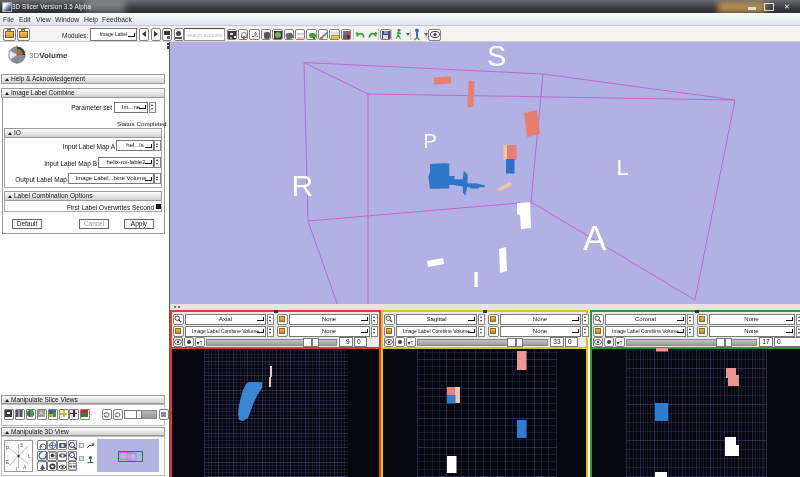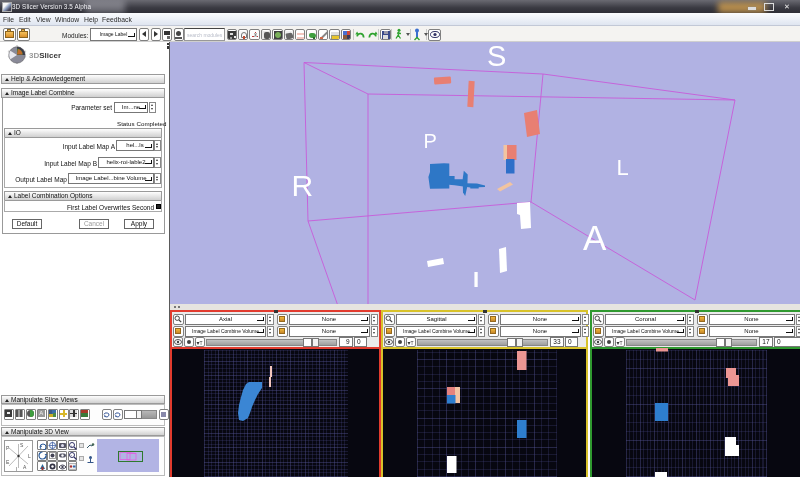--- a/index.html
+++ b/index.html
@@ -152,21 +152,21 @@
 <svg style="position:absolute;left:5px;top:43px" width="24" height="24" viewBox="0 0 24 24">
 <path d="M3 14 L12 2 L21 14 Z" fill="none" stroke="#ccc" stroke-width="0.8"></path>
 <path d="M3 8 L12 21 L21 8 Z" fill="none" stroke="#ccc" stroke-width="0.8"></path>
 <circle cx="12" cy="12" r="8.2" fill="#8a8a98"></circle>
 <path d="M12 12 L12 3.8 A8.2 8.2 0 0 1 20.2 12 Z" fill="#3a3a48"></path>
 <path d="M12 12 L5 7.5 A8.2 8.2 0 0 0 5 16.5 Z" fill="#e8e8f0"></path>
 <path d="M12 11.5 L12 5.5 A6.5 6.5 0 0 1 18 11.5 Z" fill="#4a7a3a"></path>
 <path d="M12 11.5 L13 6 A6 6 0 0 1 17.5 11.5 Z" fill="#c06a2a"></path>
 <circle cx="12" cy="12" r="8.2" fill="none" stroke="#555" stroke-width="0.5"></circle>
 </svg>
-<div style="position:absolute;left:29px;top:51px;font-size:8px;color:#999;font-weight:bold">3D<span style="color:#3a3a3a">Slicer</span></div>
+<div style="position:absolute;left:29px;top:51px;font-size:8px;color:#999;font-weight:bold">3D<span style="color:#3a3a3a">Volume</span></div>
 <div class="hdr" style="left:1px;top:74px;width:164px;height:10px"><div class="tri"></div>Help &amp; Acknowledgement</div>
 <div class="hdr" style="left:1px;top:88px;width:164px;height:10px"><div class="tri"></div>Image Label Combine</div>
 <div style="position:absolute;left:1.5px;top:97.5px;width:163px;height:136px;border:1px solid #999;border-top:none;box-sizing:border-box;background:#fff"></div>
 <div style="position:absolute;left:0;top:104px;width:112px;font-size:6.5px;color:#111;text-align:right">Parameter set</div>
 <div style="position:absolute;left:114px;top:101.5px;width:34px;height:11px;background:#fff;border:1px solid #777;box-sizing:border-box;font-size:6px;color:#111;text-align:center;line-height:9px;overflow:hidden">Im...ne<div style="position:absolute;left:24px;top:2.5px;width:6px;height:3px;border-bottom:1.6px solid #111;border-right:1.6px solid #111"></div></div>
 <div style="position:absolute;left:148.5px;top:101.5px;width:7px;height:11px;background:#fff;border:1px solid #888;box-sizing:border-box">
     <div style="position:absolute;left:1px;top:1.76px;width:0;height:0;border-left:1.6px solid transparent;border-right:1.6px solid transparent;border-bottom:2.4px solid #333"></div>
     <div style="position:absolute;left:1px;bottom:1.76px;width:0;height:0;border-left:1.6px solid transparent;border-right:1.6px solid transparent;border-top:2.4px solid #333"></div>
   </div>
 <div style="position:absolute;left:117px;top:119.5px;font-size:6.2px;color:#111">Status</div>

